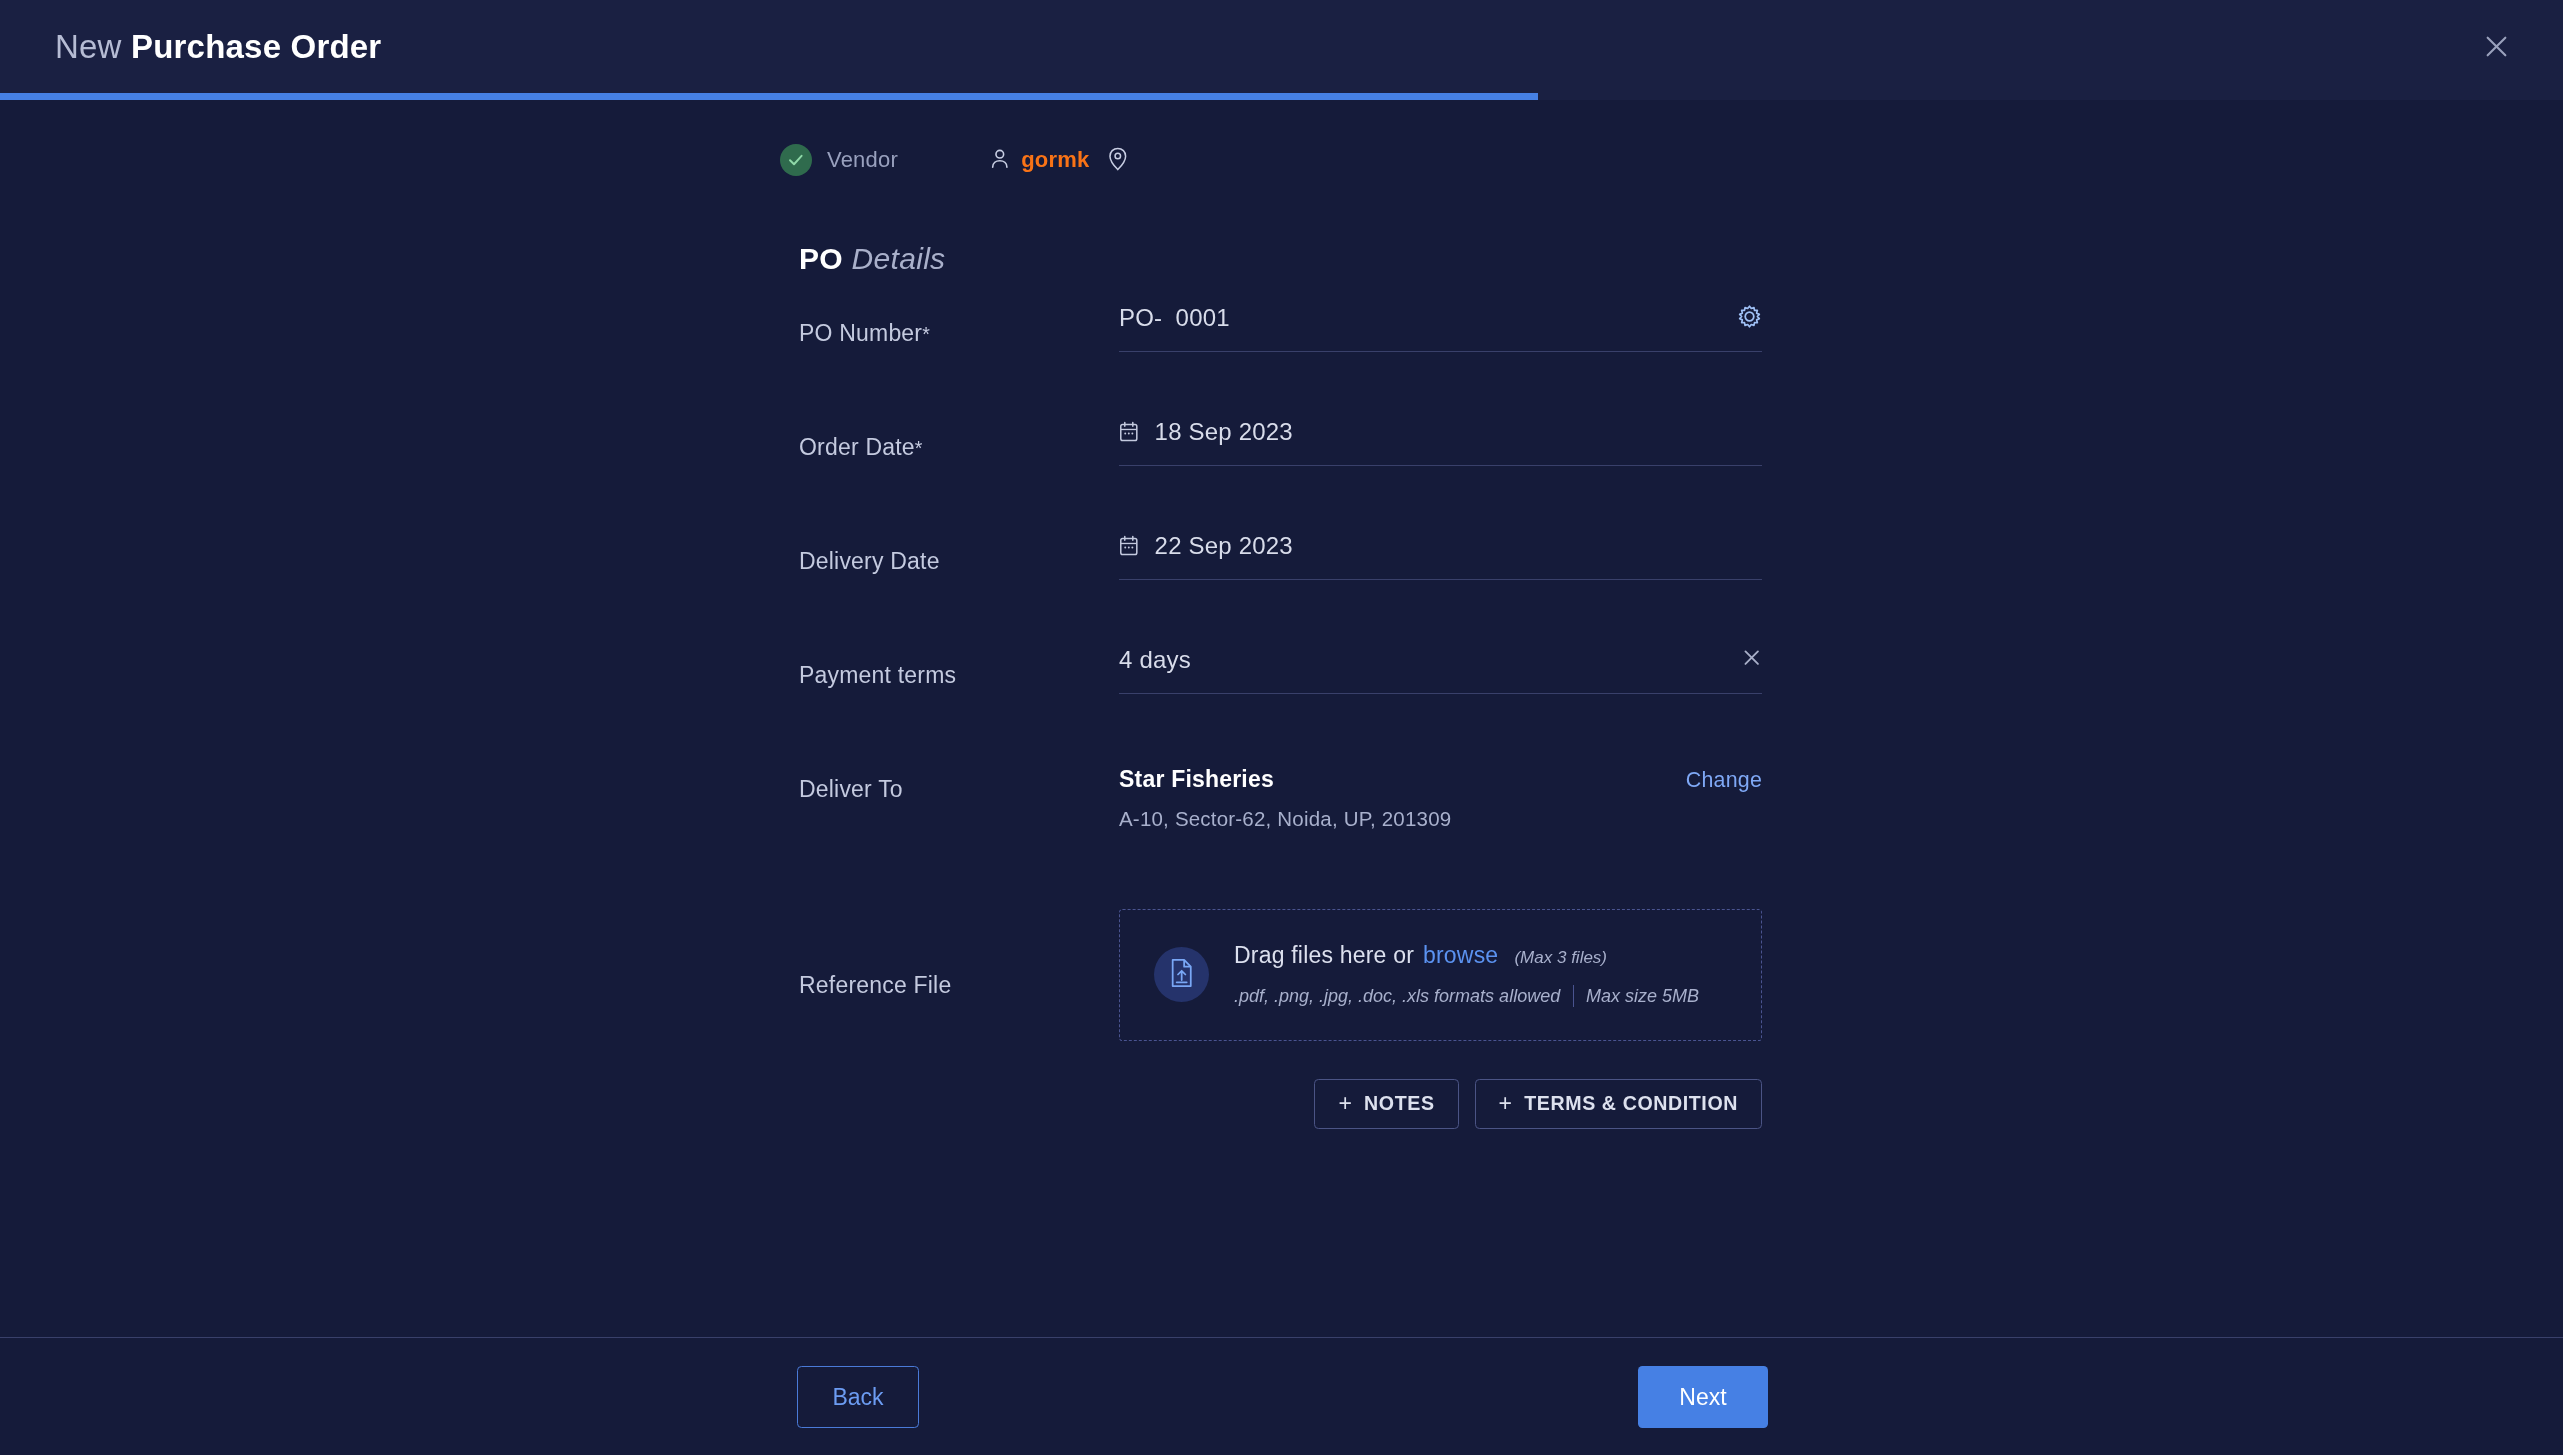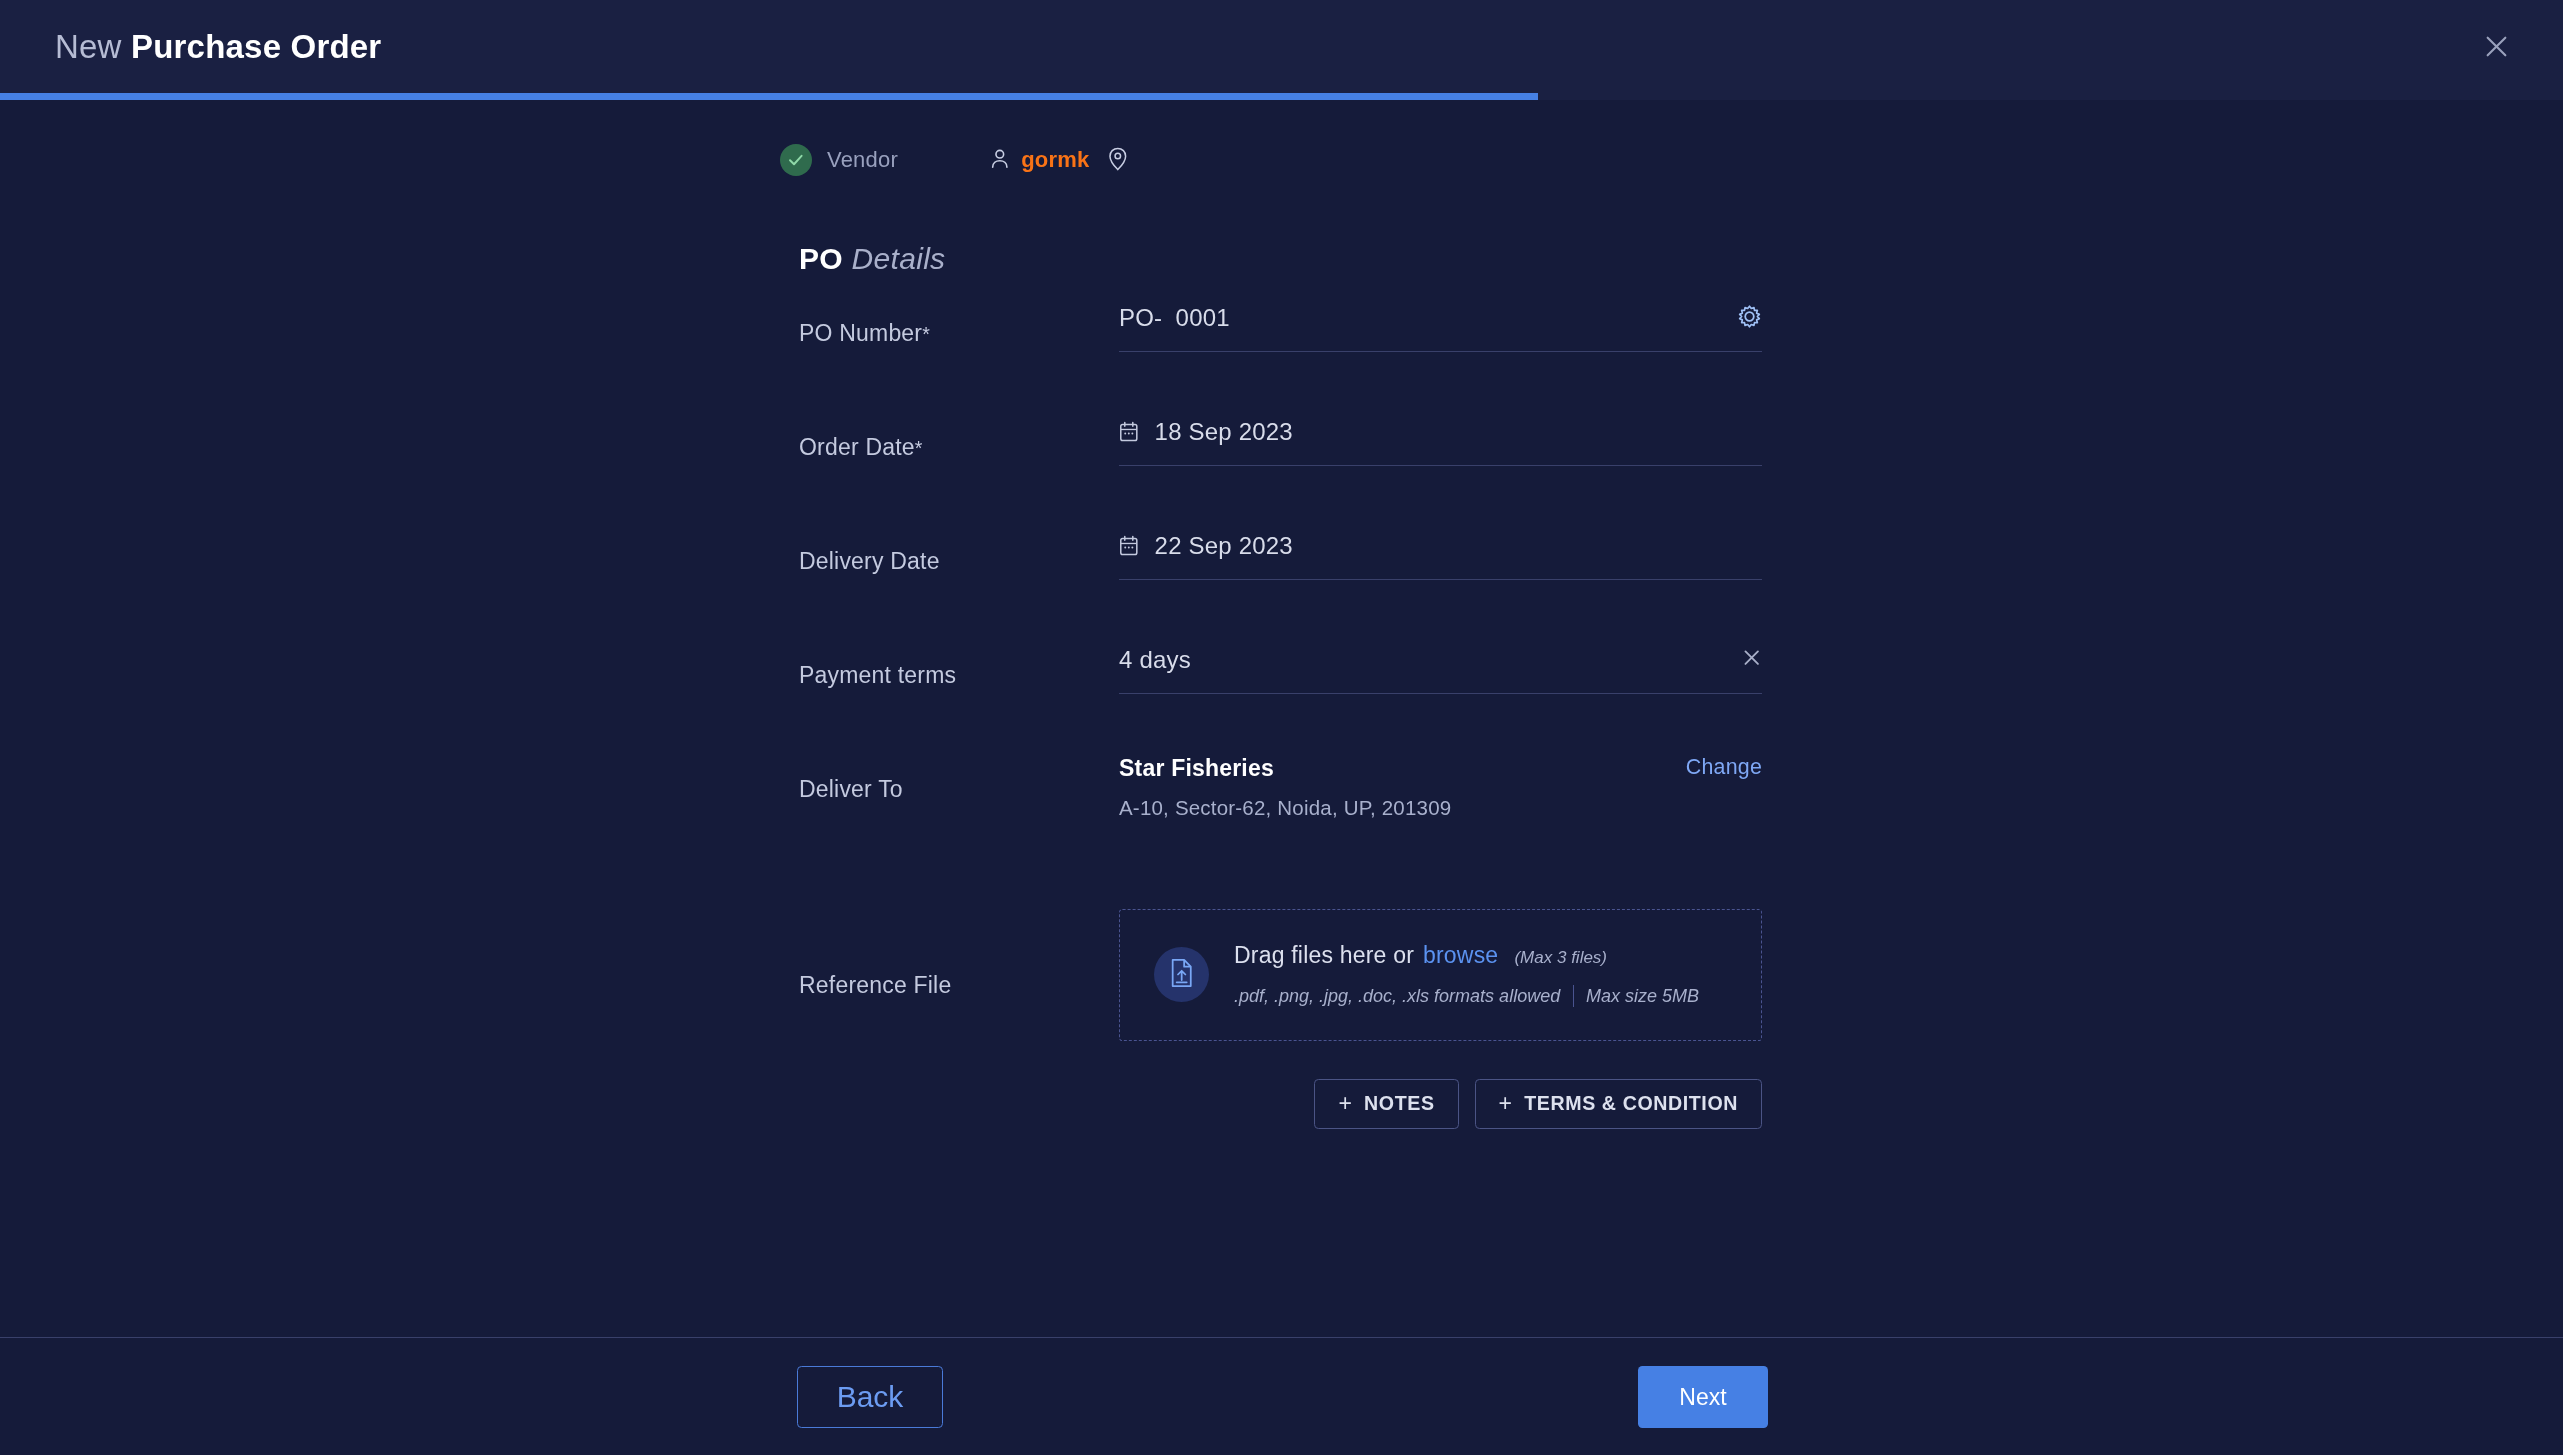--- a/index.html
+++ b/index.html
@@ -212,22 +212,23 @@
     display: flex;
     align-items: center;
     cursor: pointer;
   }
 
   
   .deliver-row { min-height: 110px; }
   .deliver-block { width: 643px; flex: 0 0 643px; }
   .deliver-top {
     display: flex;
-    align-items: flex-start;
+    align-items: flex-end;
     justify-content: space-between;
+    margin-top: 11px;
   }
   .deliver-name {
     font-size: 23px;
     color: #FFFFFF;
     font-weight: 700;
     letter-spacing: 0.2px;
   }
   .deliver-change {
     font-size: 21.4px;
     color: #7FA8F5;
@@ -343,28 +344,28 @@
   .footer {
     flex: 0 0 119px;
     height: 119px;
     border-top: 1.3px solid #39406A;
     display: flex;
     align-items: center;
     padding: 0 0 0 797px;
     position: relative;
   }
   .btn-back {
-    width: 146px;
+    width: 122px;
     height: 62px;
     border: 1.3px solid #4A7AD8;
     border-radius: 4.4px;
     background: transparent;
     color: #6C9CF2;
     font-family: "Liberation Sans", sans-serif;
-    font-size: 30px;
+    font-size: 23px;
     font-weight: 400;
     cursor: pointer;
   }
   .btn-next {
     position: absolute;
     left: 1638px;
     width: 130px;
     height: 62px;
     border: none;
     border-radius: 4.4px;

